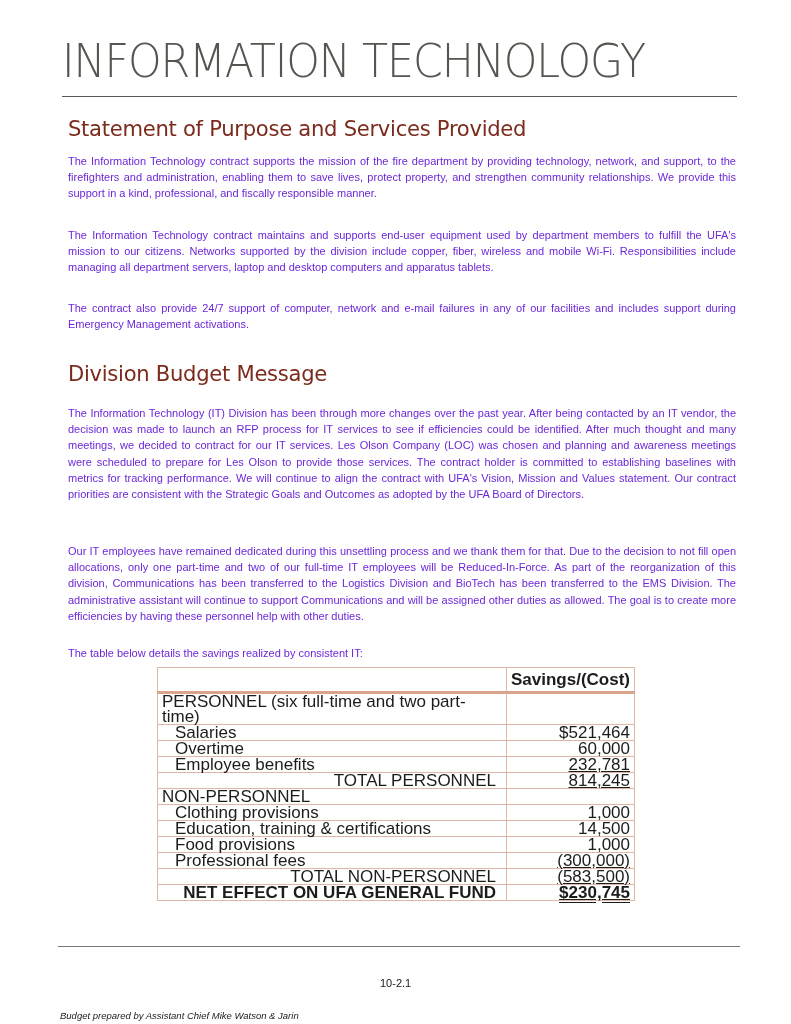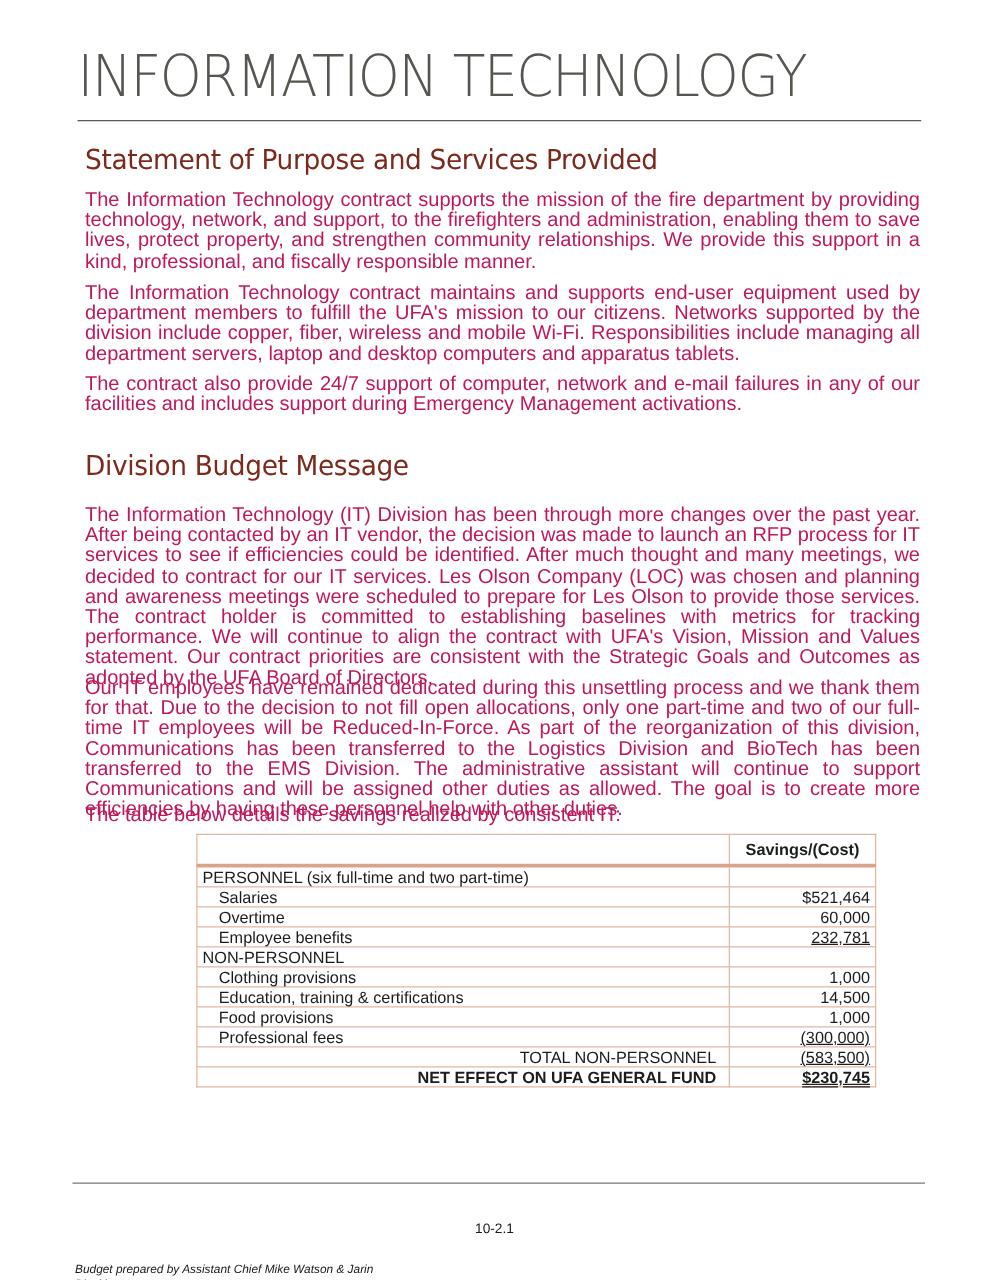--- a/index.html
+++ b/index.html
@@ -4,24 +4,24 @@
 <style>
   html, body { margin: 0; padding: 0; background: #ffffff; }
   body { width: 791px; height: 1024px; position: relative; overflow: hidden;
          font-family: "Liberation Sans", "DejaVu Sans", sans-serif; color: #1a1a1a; }
   .page-title { position: absolute; left: 62px; top: 38px; margin: 0;
                 font-family: "DejaVu Sans", sans-serif; font-weight: 300;
                 font-size: 46px; letter-spacing: -1.2px; color: #54574f; line-height: 1; transform: scaleX(0.93); transform-origin: left top; }
   .title-rule { position: absolute; left: 62px; top: 96px; width: 675px; height: 1px; background: #5a5a5a; }
   .h2 { position: absolute; left: 68px; margin: 0; font-family: "DejaVu Sans", sans-serif;
         font-weight: normal; font-size: 22px; color: #7b2a1c; letter-spacing: -0.3px; transform: scaleX(0.96); transform-origin: left top; }
-  .para { position: absolute; left: 68px; width: 668px; margin: 0; font-size: 16px; line-height: 16.2px;
-          text-align: justify; color: #be185d; }
-  table.savings { position: absolute; left: 157px; top: 667px; width: 544px; border-collapse: collapse;
-                  font-size: 13px; color: #1c1c1c; }
+  .para { position: absolute; left: 68px; width: 668px; margin: 0; font-size: 11px; line-height: 16.2px;
+          text-align: justify; color: #6d28d9; }
+  table.savings { position: absolute; left: 157px; top: 667px; width: 478px; border-collapse: collapse;
+                  font-size: 17px; color: #1c1c1c; }
   table.savings td { border: 1px solid #e1b7a2; padding: 0 4px; height: 15px; line-height: 15px; }
   table.savings td.amt { width: 108px; text-align: right; }
   table.savings tr.head td { height: 23px; border-bottom: 3px solid #d9a48b; }
   table.savings tr.head td.amt { text-align: center; font-weight: bold; }
   .indent { padding-left: 17px !important; }
   .right { text-align: right; }
   .ul { text-decoration: underline; }
   .dbl { text-decoration: underline double; }
   .bold { font-weight: bold; }
   .ital { }
@@ -61,20 +61,24 @@
   </tr>
   <tr>
     <td class="indent">Overtime</td>
     <td class="amt">60,000</td>
   </tr>
   <tr>
     <td class="indent">Employee benefits</td>
     <td class="amt"><span class="ul">232,781</span></td>
   </tr>
   <tr>
+    <td class="right" style="padding-right:10px;">TOTAL PERSONNEL</td>
+    <td class="amt"><span class="ul">814,245</span></td>
+  </tr>
+  <tr>
     <td>NON-PERSONNEL</td>
     <td class="amt"></td>
   </tr>
   <tr>
     <td class="indent">Clothing provisions</td>
     <td class="amt">1,000</td>
   </tr>
   <tr>
     <td class="indent">Education, training &amp; certifications</td>
     <td class="amt">14,500</td>

